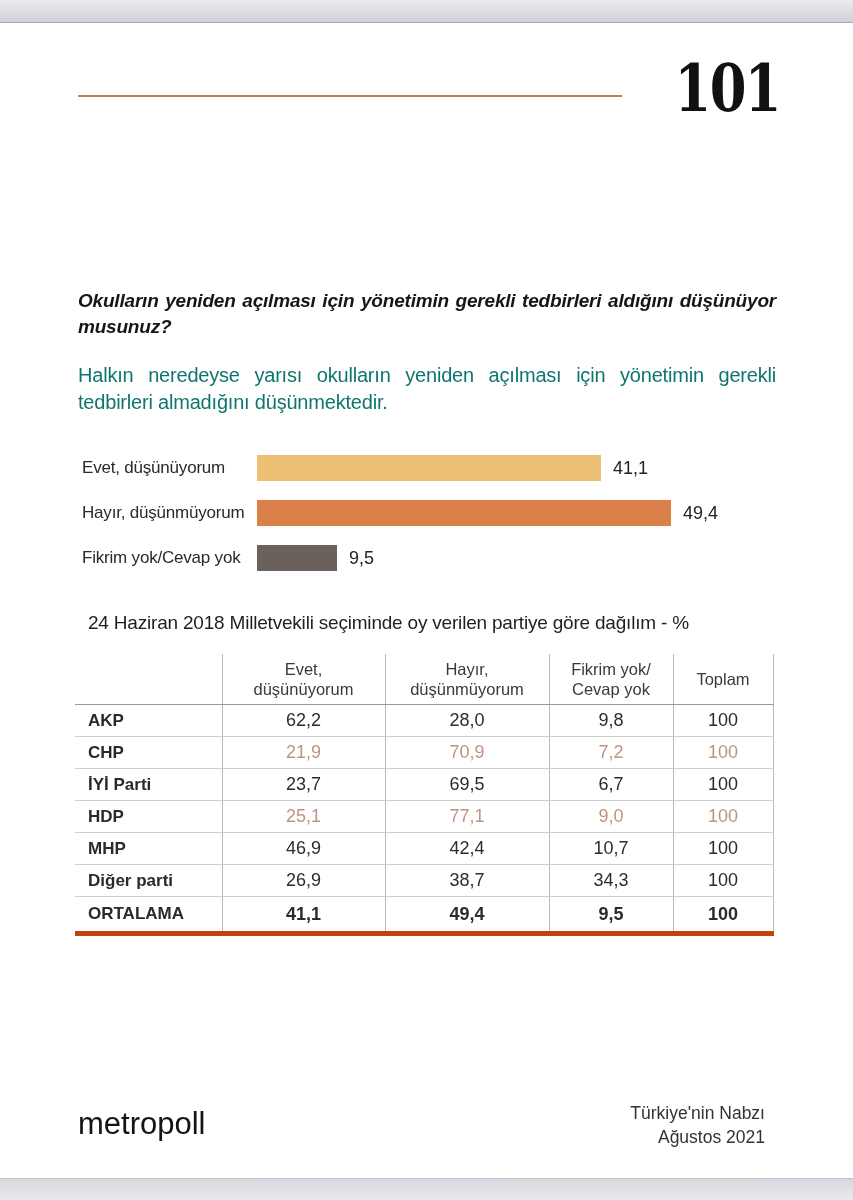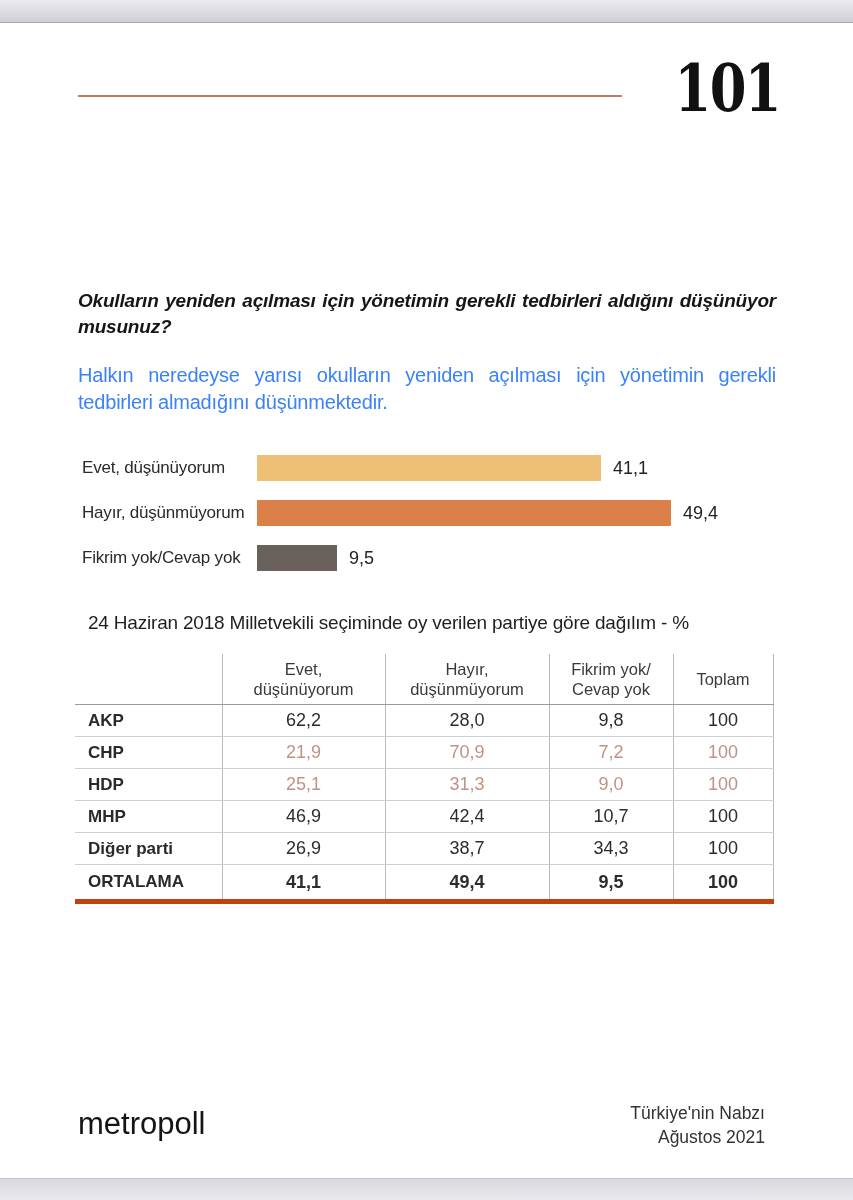--- a/index.html
+++ b/index.html
@@ -36,21 +36,21 @@
     letter-spacing:-2px;
   }
   
   .question{
     position:absolute;left:78px;top:288px;width:698px;
     font-size:19px;line-height:26px;font-weight:700;font-style:italic;
     color:#161616;text-align:justify;letter-spacing:-0.2px;
   }
   .summary{
     position:absolute;left:78px;top:362px;width:698px;
-    font-size:20px;line-height:27px;color:#3b82f6;
+    font-size:20px;line-height:27px;color:#0f766e;
     text-align:justify;letter-spacing:-0.2px;
   }
   
   .chart{position:absolute;left:78px;top:456px;width:700px;}
   .chart-row{display:flex;align-items:center;height:24px;margin-bottom:21px;}
   .chart-label{
     width:179px;flex:0 0 179px;padding-left:4px;box-sizing:border-box;
     font-size:17px;color:#2a2a2a;letter-spacing:-0.2px;
   }
   .chart-bar{height:26px;flex:0 0 auto;}
@@ -168,24 +168,31 @@
       <td class="vline">9,8</td>
       <td class="vline rline">100</td>
     </tr>
     <tr class="muted">
       <td class="party">CHP</td>
       <td class="vline">21,9</td>
       <td class="vline">70,9</td>
       <td class="vline">7,2</td>
       <td class="vline rline">100</td>
     </tr>
+    <tr>
+      <td class="party">İYİ Parti</td>
+      <td class="vline">23,7</td>
+      <td class="vline">69,5</td>
+      <td class="vline">6,7</td>
+      <td class="vline rline">100</td>
+    </tr>
     <tr class="muted">
       <td class="party">HDP</td>
       <td class="vline">25,1</td>
-      <td class="vline">31,3</td>
+      <td class="vline">77,1</td>
       <td class="vline">9,0</td>
       <td class="vline rline">100</td>
     </tr>
     <tr>
       <td class="party">MHP</td>
       <td class="vline">46,9</td>
       <td class="vline">42,4</td>
       <td class="vline">10,7</td>
       <td class="vline rline">100</td>
     </tr>

